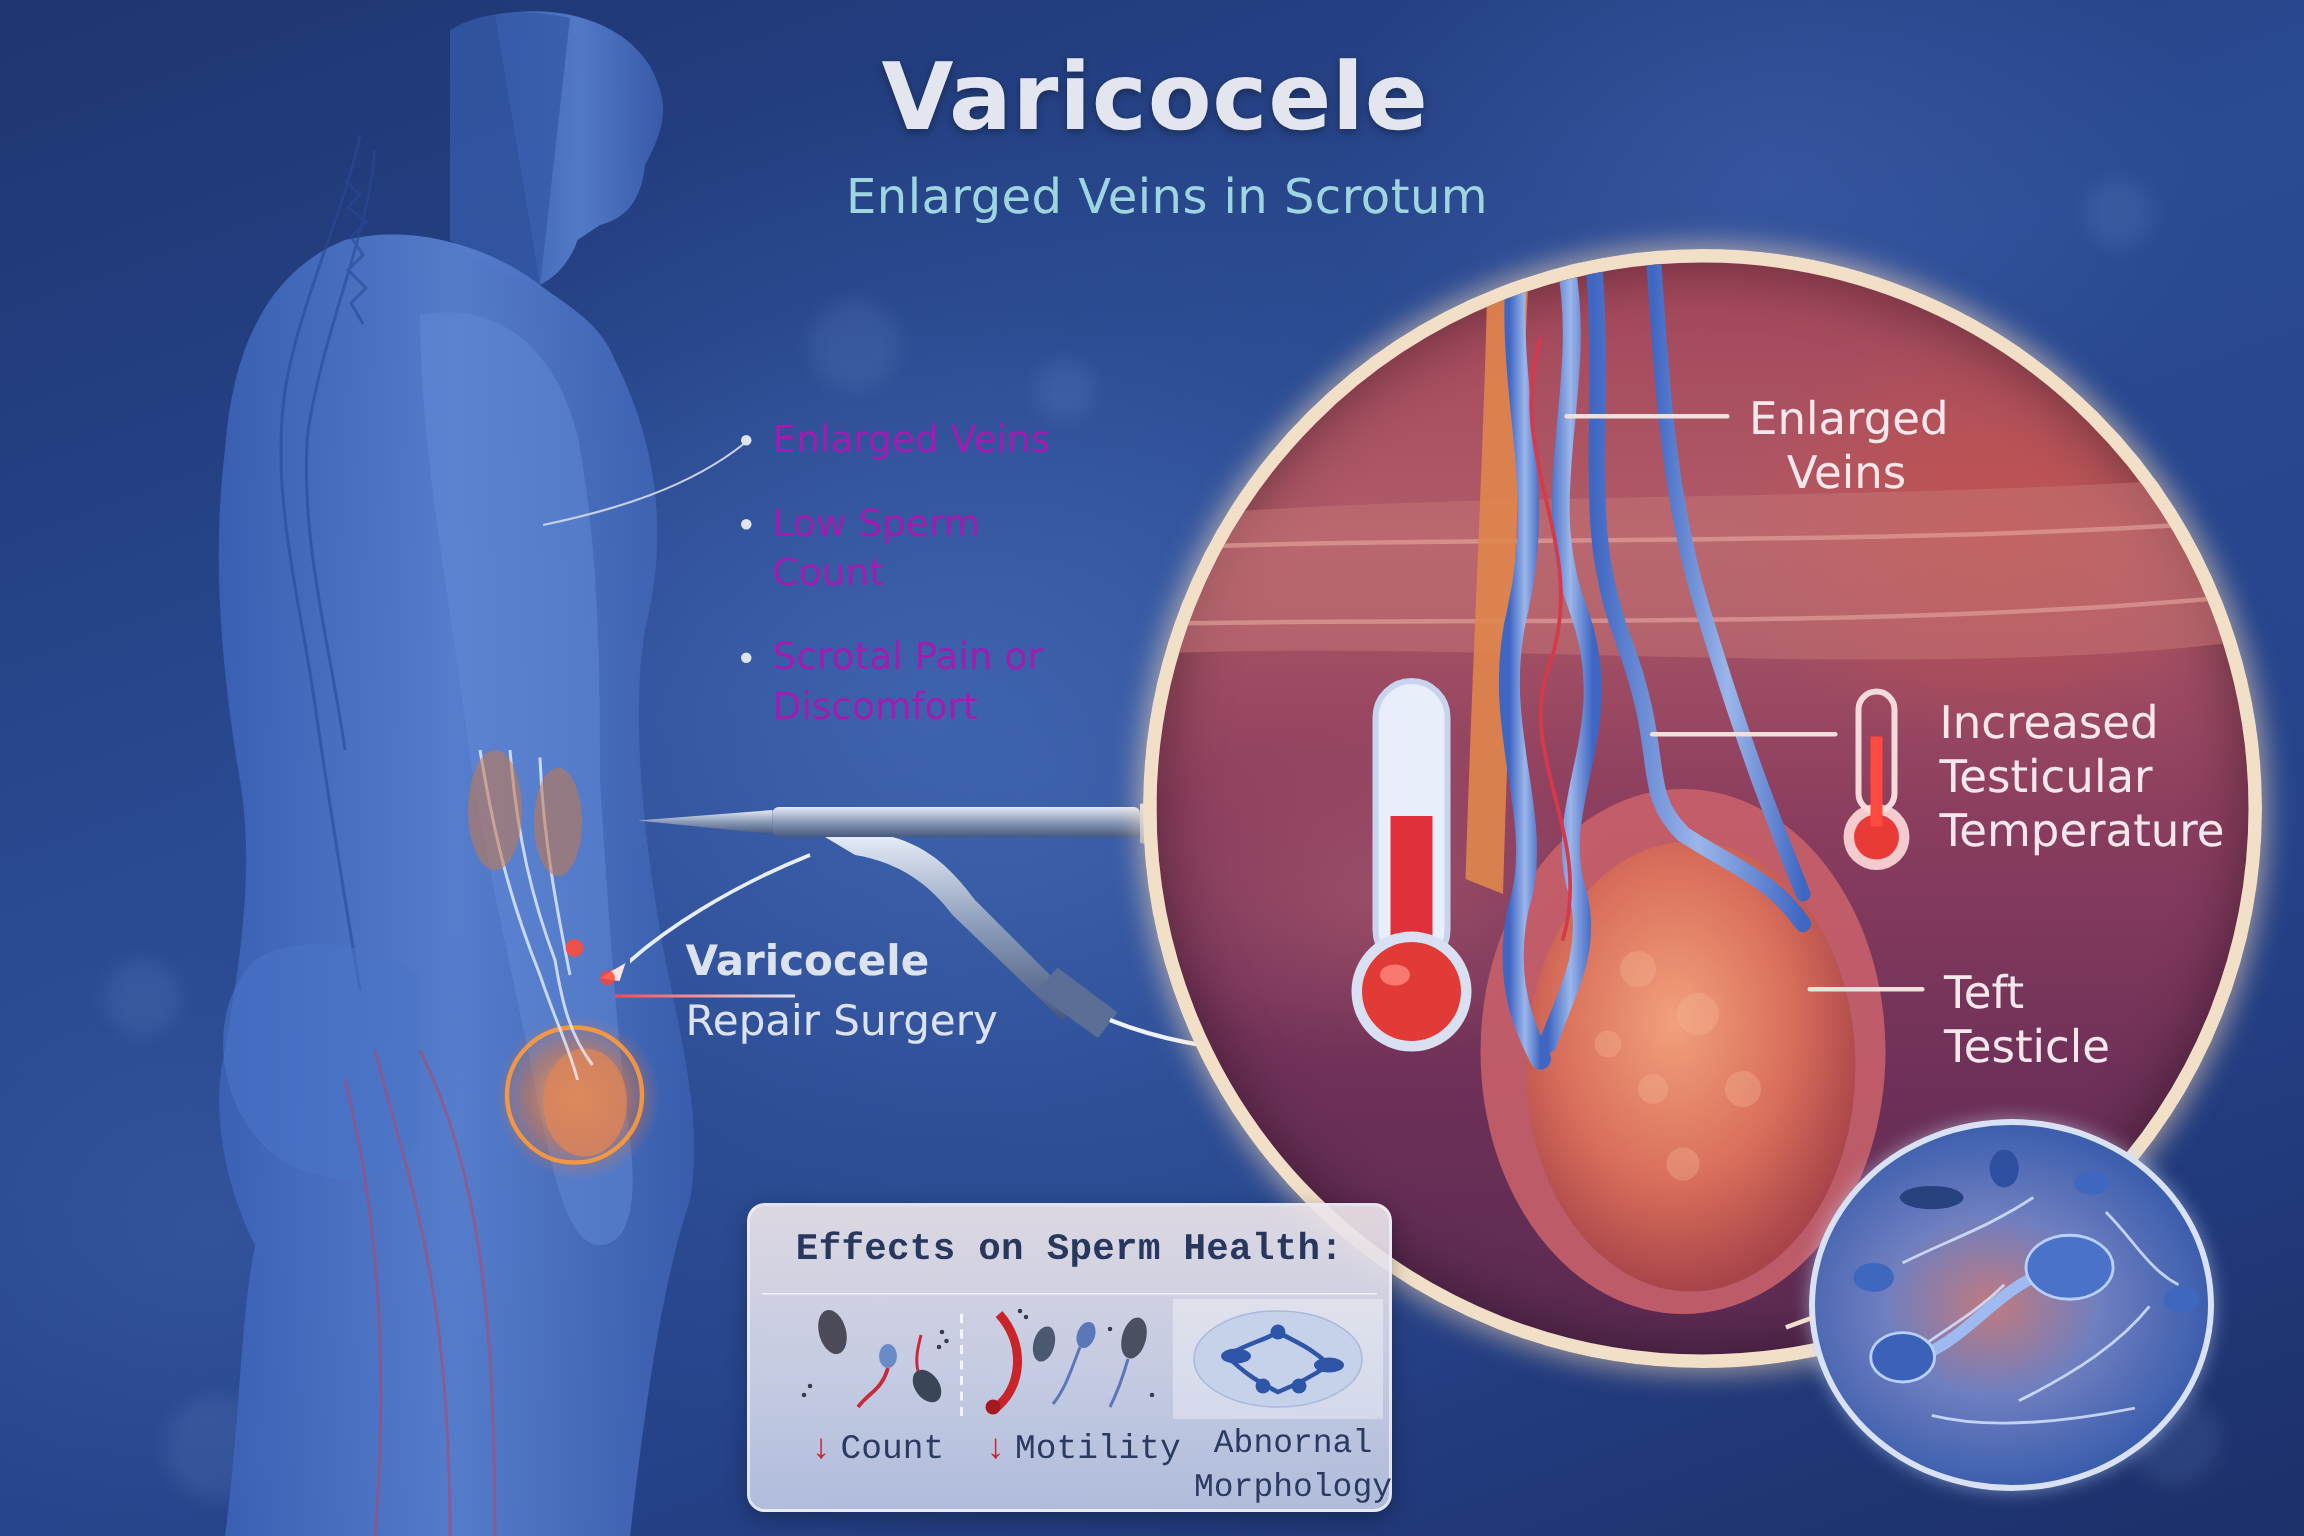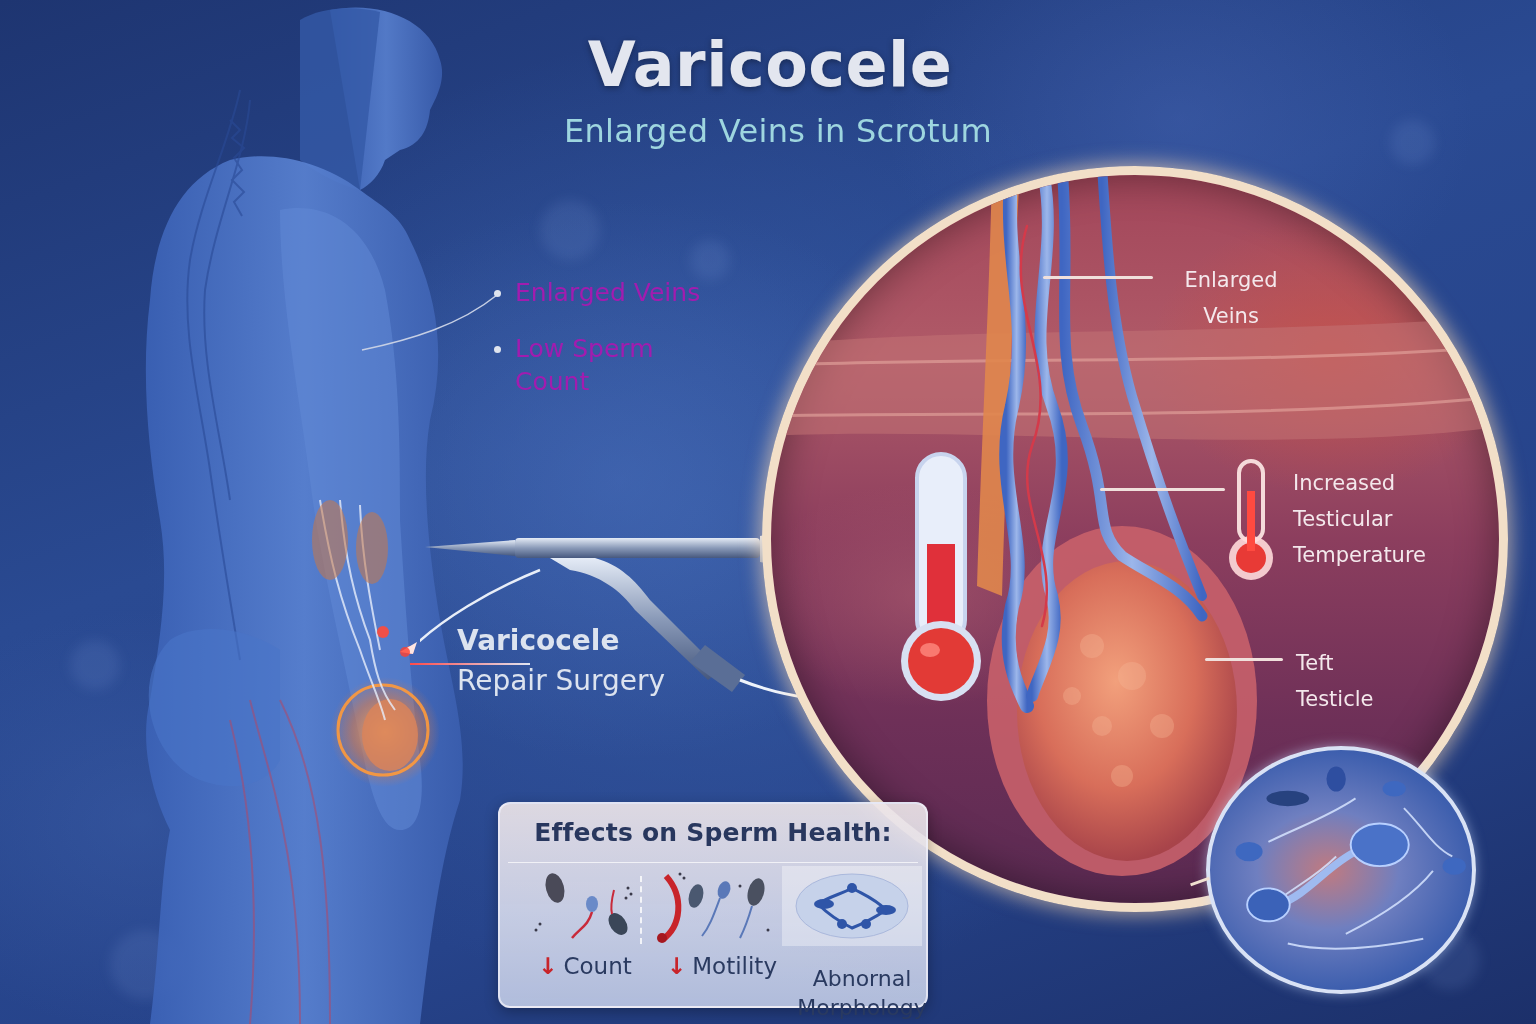--- a/index.html
+++ b/index.html
@@ -50,38 +50,39 @@
   .inset {
     position: absolute; left: 762px; top: 166px; width: 746px; height: 746px;
     border-radius: 50%; overflow: hidden;
     border: 9px solid #f2dfc8;
     box-shadow: 0 0 18px 4px rgba(255,220,180,0.55), inset 0 0 40px rgba(0,0,0,0.4);
     background:
       radial-gradient(ellipse 260px 200px at 560px 180px, rgba(200,80,70,0.75), transparent 70%),
       radial-gradient(ellipse 240px 160px at 150px 420px, rgba(170,90,110,0.6), transparent 70%),
       linear-gradient(180deg, #a2465a 0%, #b05a68 25%, #8c3e5e 50%, #6e3058 75%, #5a2a52 100%);
   }
-  .inset-label { position: absolute; font-size: 21px; line-height: 36px; color: #f4e8ec; }
+  .inset-label { position: absolute; font-size: 30px; line-height: 36px; color: #f4e8ec; }
   .leader { position: absolute; height: 3px; background: #f0e0dc; border-radius: 2px; }
 
   
   .micro {
     position: absolute; left: 1206px; top: 746px; width: 270px; height: 248px;
     border-radius: 50%; overflow: hidden;
     border: 4px solid #d9e2f5;
     background: radial-gradient(ellipse at 45% 50%, #c07a80 0%, #6f7fc0 35%, #3e5fae 70%, #2d4c98 100%);
     box-shadow: 0 0 12px rgba(200,220,255,0.5);
   }
 
   
   .effects {
     position: absolute; left: 498px; top: 802px; width: 430px; height: 206px;
     border-radius: 12px; border: 2px solid rgba(240,240,250,0.75);
     background: linear-gradient(180deg, rgba(236,228,232,0.92) 0%, rgba(214,218,236,0.90) 55%, rgba(196,206,232,0.88) 100%);
     box-shadow: 0 4px 14px rgba(0,0,0,0.3);
+    font-family: Liberation Mono, monospace;
   }
   .effects-title {
     position: absolute; left: 0; top: 14px; width: 100%; text-align: center;
     font-size: 25px; font-weight: bold; color: #28375e; letter-spacing: 0.2px;
   }
   .effects-divider { position: absolute; left: 8px; right: 8px; top: 58px; height: 1px; background: rgba(255,255,255,0.7); }
   .effect-col { position: absolute; top: 62px; height: 140px; }
   .effect-icon-area { position: absolute; left: 0; top: 0; width: 100%; height: 80px; }
   .effect-label {
     position: absolute; left: 10px; width: 100%; text-align: center; color: #2a3a60;
@@ -160,20 +161,24 @@
 <svg style="position:absolute;left:360px;top:285px;width:140px;height:70px;">
   <path d="M2 65 C50 55 100 40 137 10" stroke="#c6cfe4" stroke-width="1.5" fill="none"></path>
 </svg>
 <div class="symptoms">
   <div class="symptom">
     <span>Enlarged Veins</span>
   </div>
   <div class="symptom">
     <span>Low Sperm</span><br>
     <span>Count</span>
+  </div>
+  <div class="symptom">
+    <span>Scrotal Pain or</span><br>
+    <span>Discomfort</span>
   </div>
 </div>
 
 <svg style="position:absolute;left:420px;top:520px;width:520px;height:200px;" viewBox="0 0 520 200">
   <defs>
     <linearGradient id="metal" x1="0" y1="0" x2="0" y2="1">
       <stop offset="0" stop-color="#e4ebf6"></stop>
       <stop offset="0.5" stop-color="#8a9ab8"></stop>
       <stop offset="1" stop-color="#46587e"></stop>
     </linearGradient>
@@ -351,18 +356,18 @@
     <svg class="effect-icon-area" viewBox="0 0 140 80">
       <rect x="0" y="0" width="140" height="80" fill="rgba(255,255,255,0.35)"></rect>
       <ellipse cx="70" cy="40" rx="56" ry="32" fill="#c6d2ea" stroke="#aab8dc" stroke-width="1"></ellipse>
       <path d="M36 38 C48 30 60 28 70 22 C80 28 92 32 104 44 C92 52 80 58 70 62 C58 56 48 50 36 38 Z" fill="none" stroke="#2f55a8" stroke-width="3"></path>
       <circle cx="70" cy="22" r="5" fill="#2f55a8"></circle>
       <circle cx="60" cy="58" r="5" fill="#2f55a8"></circle>
       <circle cx="84" cy="58" r="5" fill="#2f55a8"></circle>
       <ellipse cx="42" cy="38" rx="10" ry="5" fill="#2f55a8"></ellipse>
       <ellipse cx="104" cy="44" rx="10" ry="5" fill="#2f55a8"></ellipse>
     </svg>
-    <div class="effect-label" style="top:82px;font-size:22px;line-height:29px;margin-top:16px;">
+    <div class="effect-label" style="top:82px;font-size:22px;line-height:29px;">
       <span>Abnornal</span><br>
       <span>Morphology</span>
     </div>
   </div>
 </div>
 
 </body></html>

